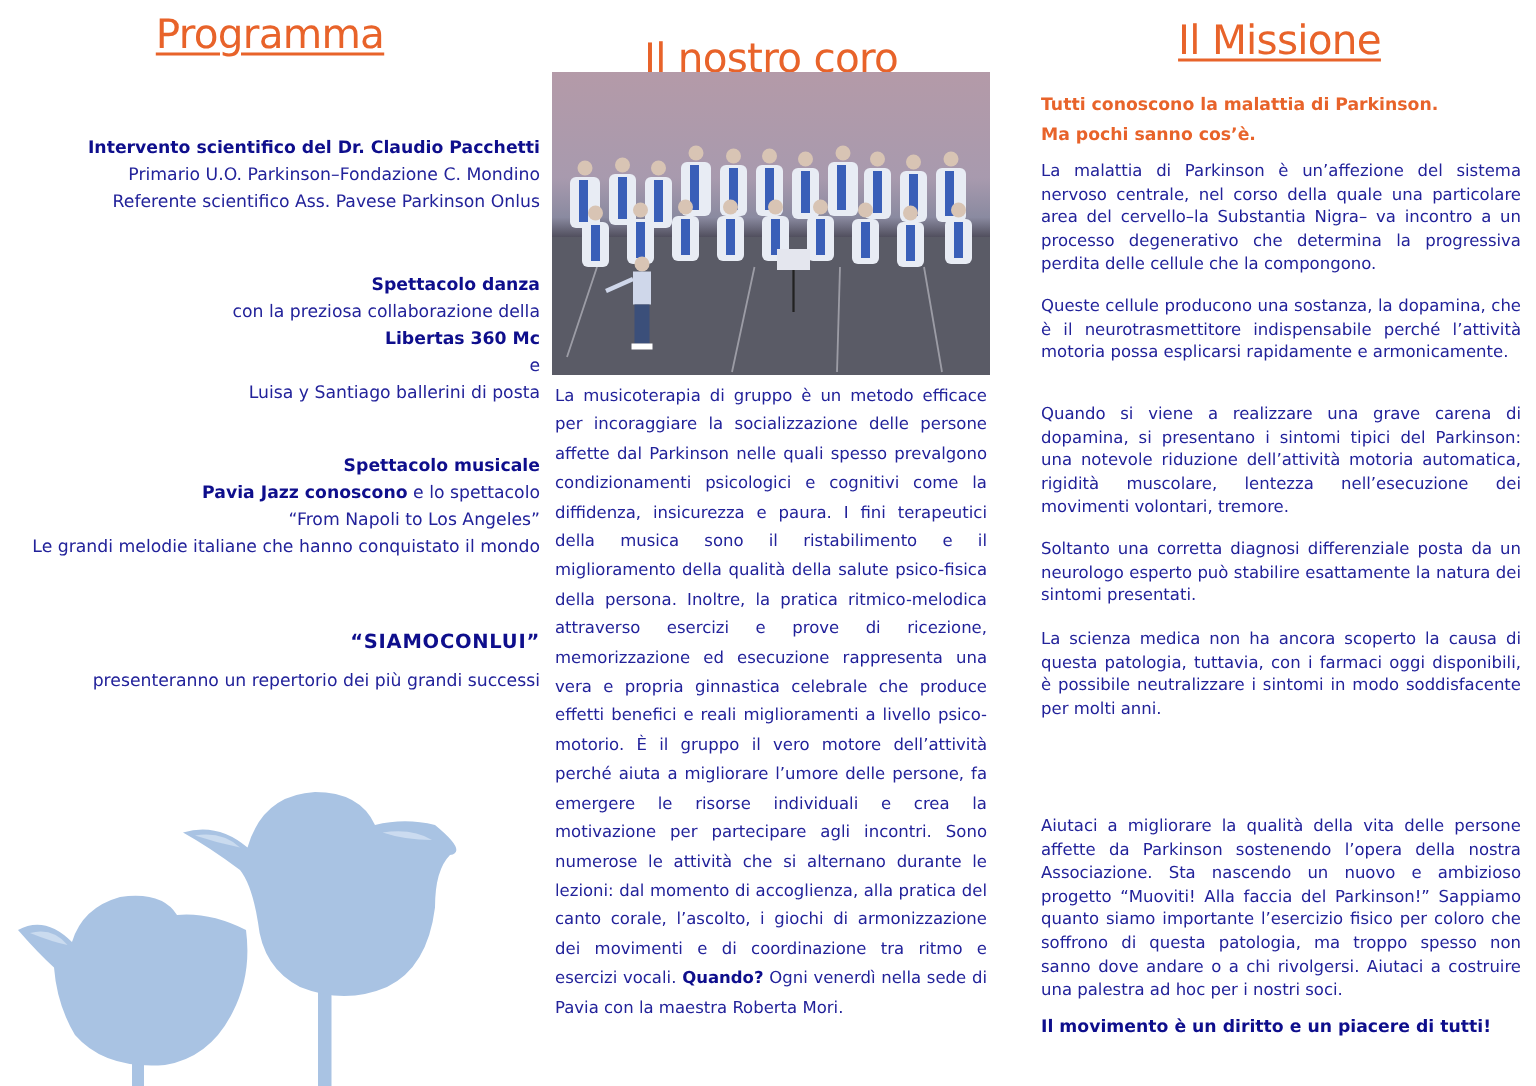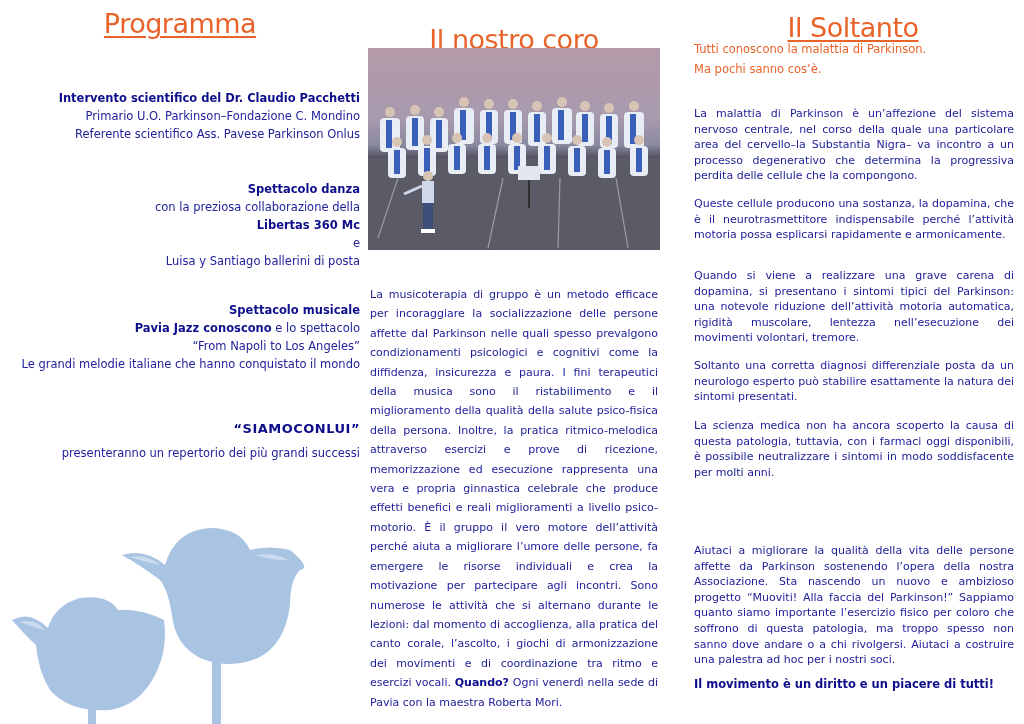--- a/index.html
+++ b/index.html
@@ -38,24 +38,24 @@
   .tulips { position: absolute; left: 0; top: 510px; width: 360px; height: 214px; }
 
   .photo {
     position: absolute; top: 48px; left: 2px; width: 292px; height: 202px;
     background: linear-gradient(180deg, #b49aa8 0%, #a89aae 35%, #8a8aa0 48%, #4c4a58 55%, #6d6e78 100%);
     overflow: hidden;
   }
 
   .mid-text {
     position: absolute; top: 254px; left: 4px; width: 288px;
-    font-size: 11px; line-height: 19.4px; text-align: justify; color: #22229a; margin-top: 31px;
+    font-size: 11px; line-height: 19.4px; text-align: justify; color: #22229a;
   }
 
-  .lead { position: absolute; top: 39px; left: 4px; width: 320px; font-size: 11.5px; line-height: 20px; font-weight: normal; color: #e8632a; }
+  .lead { position: absolute; top: 59px; left: 4px; width: 320px; font-size: 11.5px; line-height: 20px; font-weight: bold; color: #e8632a; }
   .para { position: absolute; left: 4px; width: 320px; font-size: 11px; line-height: 15.6px; text-align: justify; color: #22229a; }
   .p1 { top: 106px; }
   .p2 { top: 196px; }
   .p3 { top: 268px; }
   .p4 { top: 358px; }
   .p5 { top: 418px; }
   .p6 { top: 543px; }
   .slogan { position: absolute; top: 677px; left: 4px; width: 320px; font-size: 11.5px; font-weight: bold; color: #0e0e8c; }
 </style>
 </head>
@@ -192,21 +192,21 @@
         <rect x="53" y="181" width="14" height="4" fill="#ffffff"></rect>
         <line x1="54" y1="138" x2="36" y2="146" stroke="#cfd7ea" stroke-width="3"></line>
       </g>
     </svg>
   </div>
 
   <p class="mid-text"><span>La musicoterapia di gruppo è un metodo efficace per incoraggiare la socializzazione delle persone affette dal Parkinson nelle quali spesso prevalgono condizionamenti psicologici e cognitivi come la diffidenza, insicurezza e paura. I fini terapeutici della musica sono il ristabilimento e il miglioramento della qualità della salute psico-fisica della persona. Inoltre, la pratica ritmico-melodica attraverso esercizi e prove di ricezione, memorizzazione ed esecuzione rappresenta una vera e propria ginnastica celebrale che produce effetti benefici e reali miglioramenti a livello psico-motorio. È il gruppo il vero motore dell’attività perché aiuta a migliorare l’umore delle persone, fa emergere le risorse individuali e crea la motivazione per partecipare agli incontri. Sono numerose le attività che si alternano durante le lezioni: dal momento di accoglienza, alla pratica del canto corale, l’ascolto, i giochi di armonizzazione dei movimenti e di coordinazione tra ritmo e esercizi vocali. </span><span class="b">Quando?</span><span> Ogni venerdì nella sede di Pavia con la maestra Roberta Mori.</span></p>
 </section>
 
 <section class="col col-right">
-  <h1 class="heading h-park">Il Soltanto</h1>
+  <h1 class="heading h-park">Il Missione</h1>
 
   <div class="lead">
     <div>Tutti conoscono la malattia di Parkinson.</div>
     <div>Ma pochi sanno cos’è.</div>
   </div>
 
   <p class="para p1">La malattia di Parkinson è un’affezione del sistema nervoso centrale, nel corso della quale una particolare area del cervello–la Substantia Nigra– va incontro a un processo degenerativo che determina la progressiva perdita delle cellule che la compongono.</p>
   <p class="para p2">Queste cellule producono una sostanza, la dopamina, che è il neurotrasmettitore indispensabile  perché l’attività motoria possa esplicarsi rapidamente e armonicamente.</p>
   <p class="para p3">Quando si viene a realizzare una grave carena di dopamina, si presentano i sintomi tipici del Parkinson: una notevole riduzione dell’attività motoria automatica, rigidità muscolare, lentezza nell’esecuzione dei movimenti volontari, tremore.</p>
   <p class="para p4">Soltanto una corretta  diagnosi differenziale posta da un neurologo esperto può stabilire esattamente la natura dei sintomi presentati.</p>

